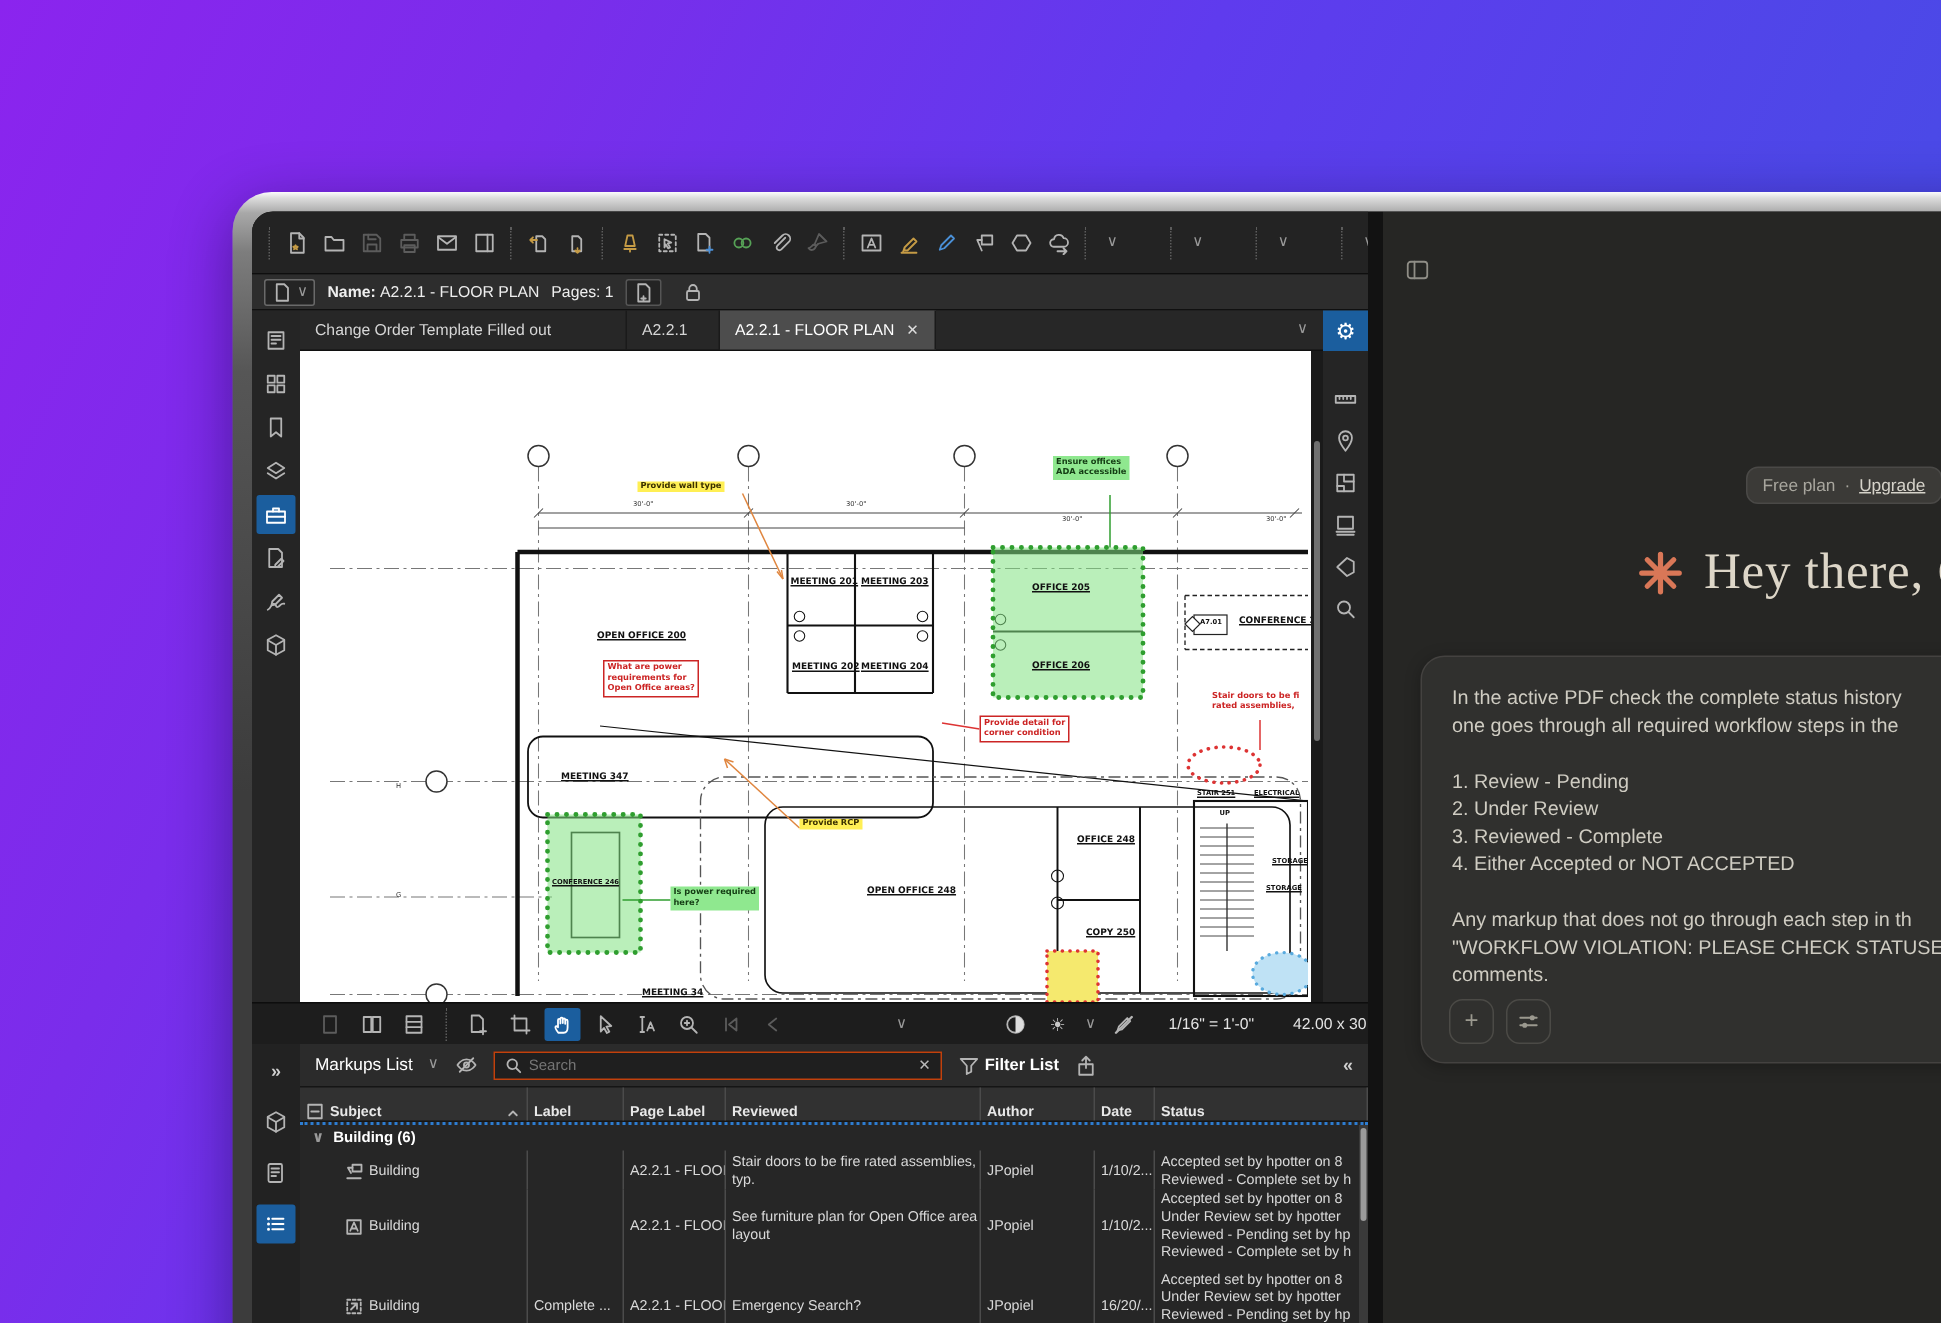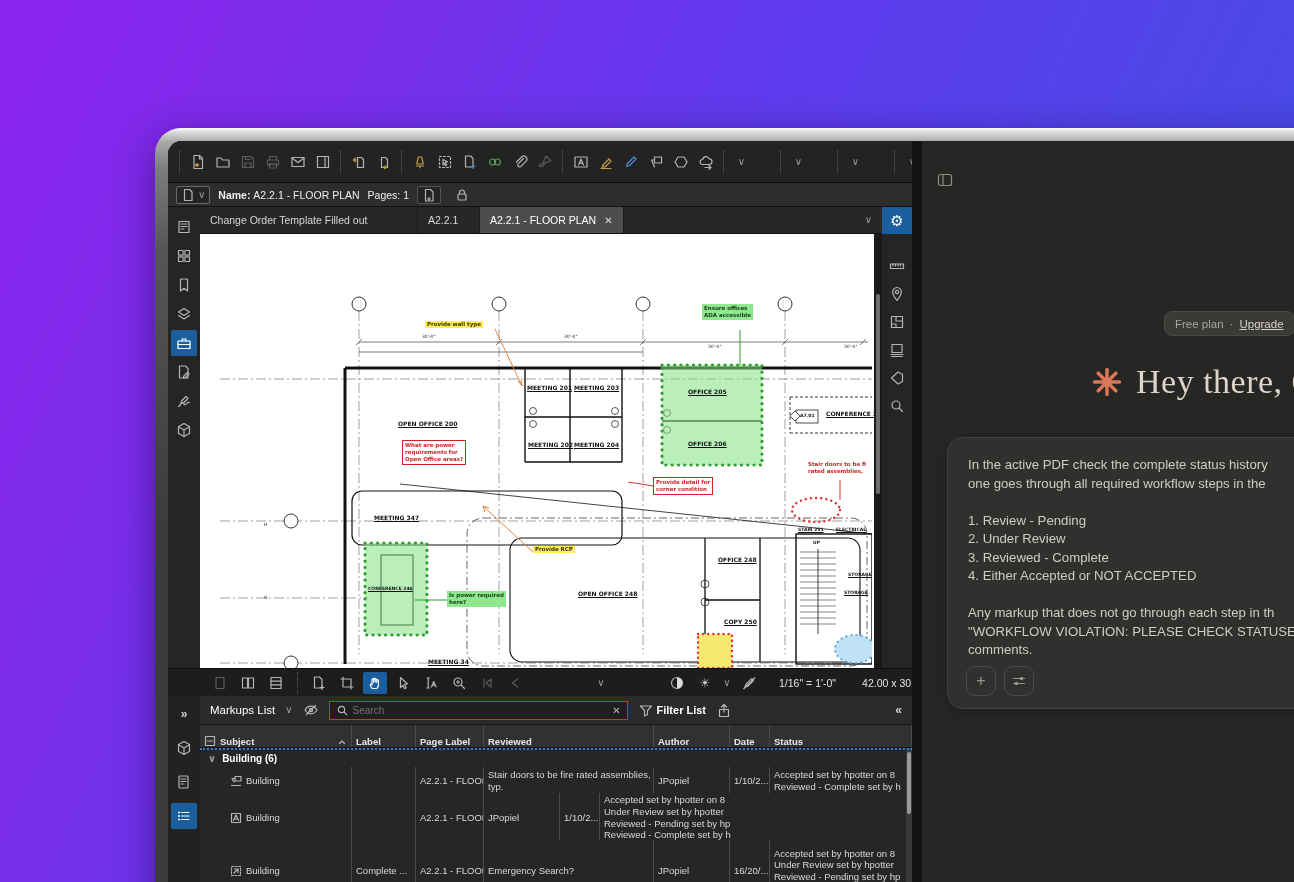--- a/index.html
+++ b/index.html
@@ -708,20 +708,22 @@
 Reviewed - Complete set by h</span></div>
               </div>
 
               <div class="trow" style="height:47px">
                 <div class="tc c-sub subcell"><svg class="ic" width="12" height="12" style="flex:none">
                       <rect x="1.5" y="1.5" width="9" height="9"></rect>
                       <path d="M3.5 8.5L6 3l2.5 5.5M4.5 7h3"></path>
                     </svg><span>Building</span></div>
                 <div class="tc c-lab"><span></span></div>
                 <div class="tc c-pag"><span>A2.2.1 - FLOOR ...</span></div>
+                <div class="tc c-com"><span>See furniture plan for Open Office area
+layout</span></div>
                 <div class="tc c-aut"><span>JPopiel</span></div>
                 <div class="tc c-dat"><span>1/10/2...</span></div>
                 <div class="tc c-sta"><span>Accepted set by hpotter on 8
 Under Review set by hpotter
 Reviewed - Pending set by hp
 Reviewed - Complete set by h</span></div>
               </div>
 
               <div class="trow" style="height:60px">
                 <div class="tc c-sub subcell"><svg class="ic" width="12" height="12" style="flex:none">

